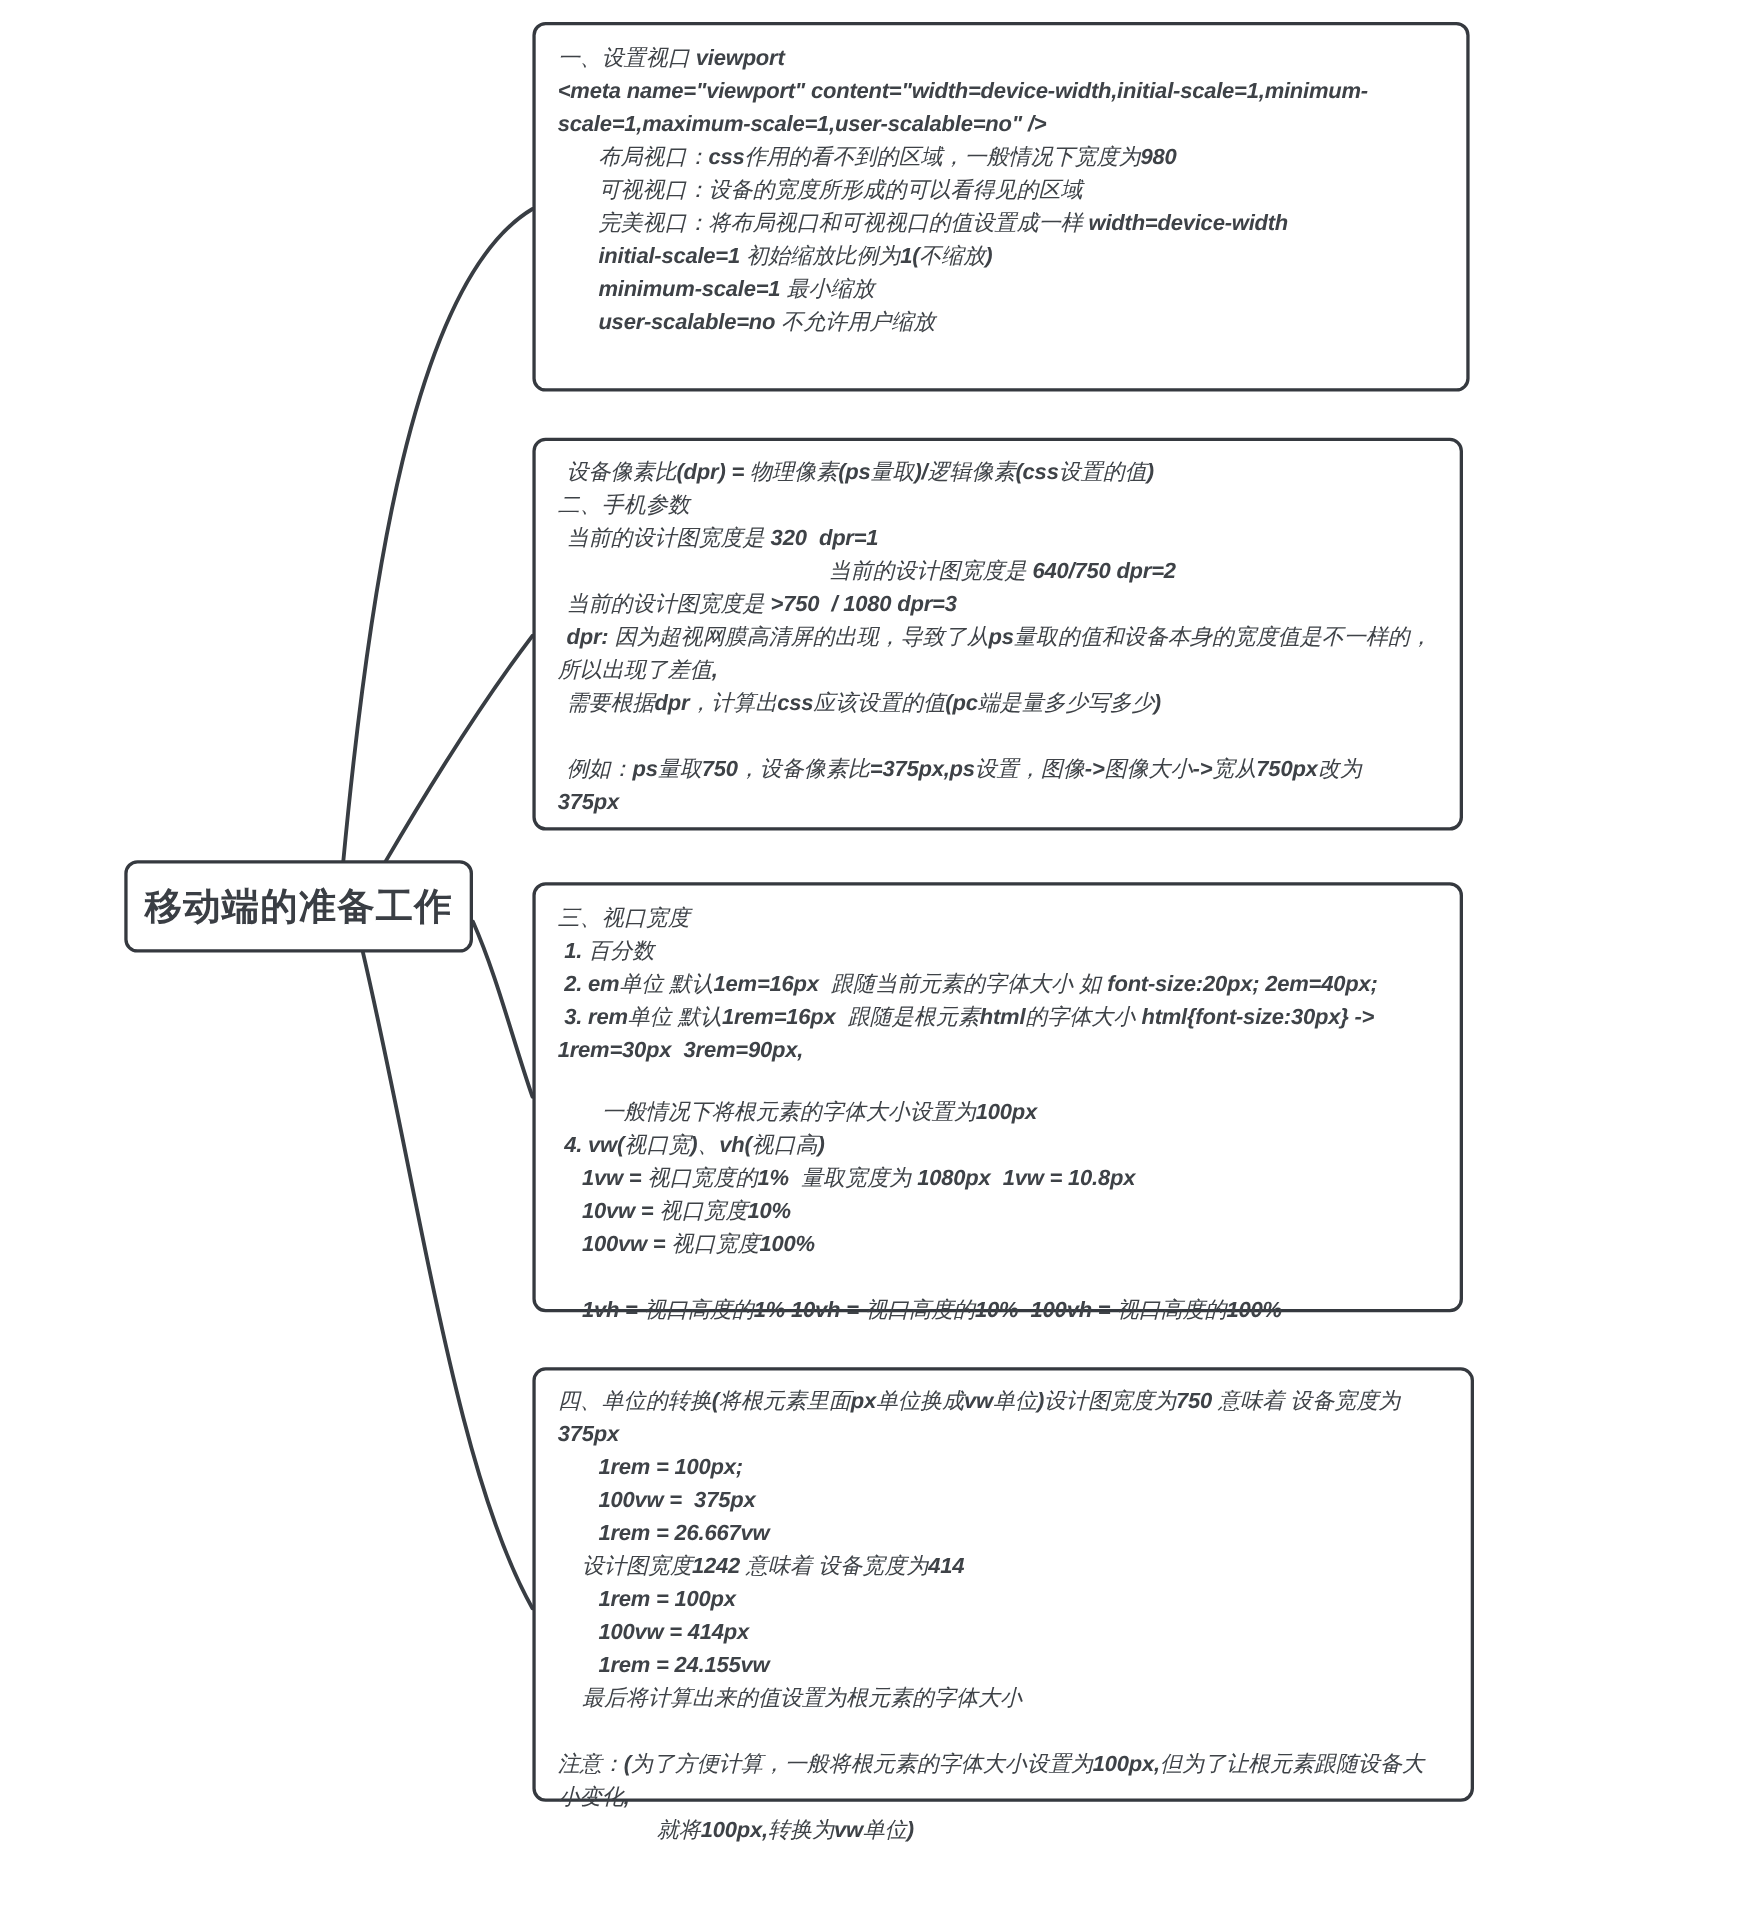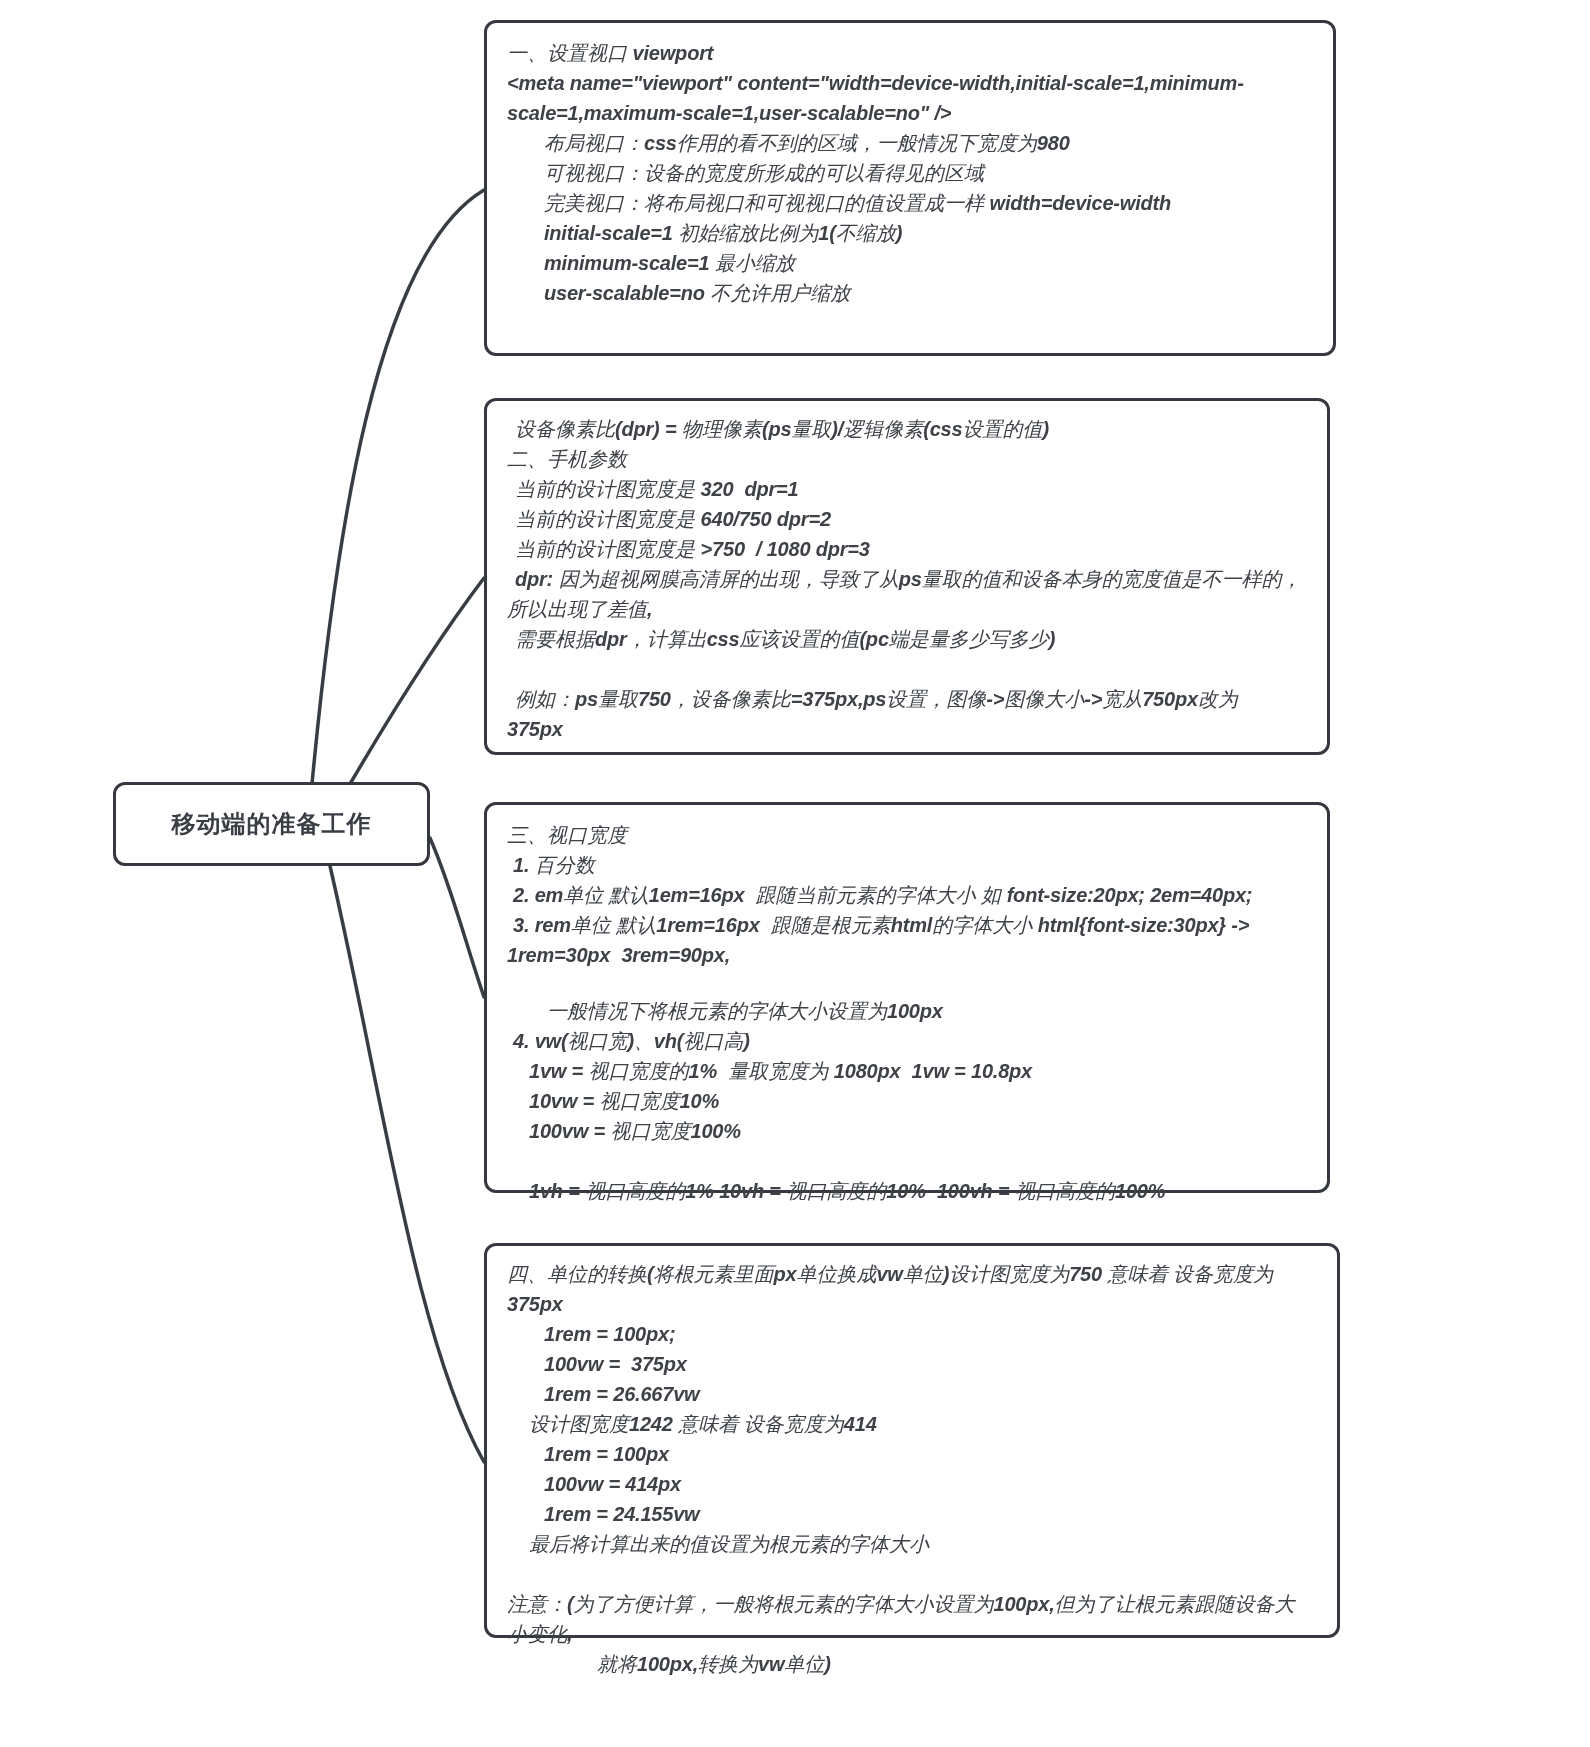--- a/index.html
+++ b/index.html
@@ -26,21 +26,21 @@
   .line{white-space:pre-wrap;min-height:30px;font-style:italic;}
   .lat{font-weight:700;letter-spacing:-0.2px;}
   #root-node{
     position:absolute;
     left:113px;top:782px;width:317px;height:84px;
     box-sizing:border-box;
     background:#ffffff;
     border:3.5px solid #35393f;
     border-radius:12px;
     display:flex;align-items:center;justify-content:center;
-    font-size:24px;font-weight:700;color:#3a3e44;
+    font-size:34px;font-weight:700;color:#3a3e44;
     letter-spacing:1px;
   }
   #box-viewport{left:484px;top:20px;width:852px;height:336px;}
   #box-phone{left:484px;top:398px;width:846px;height:357px;padding-top:13px;}
   #box-units{left:484px;top:802px;width:846px;height:391px;}
   #box-convert{left:484px;top:1243px;width:856px;height:395px;padding-top:13px;}
 </style>
 </head>
 <body>
 
@@ -66,21 +66,21 @@
       <div class="line" style="padding-left: 37px;">完美视口：将布局视口和可视视口的值设置成一样 <span class="lat">width=device-width</span></div>
       <div class="line" style="padding-left: 37px;"><span class="lat">initial-scale=1</span> 初始缩放比例为<span class="lat">1(</span>不缩放<span class="lat">)</span></div>
       <div class="line" style="padding-left: 37px;"><span class="lat">minimum-scale=1</span> 最小缩放</div>
       <div class="line" style="padding-left: 37px;"><span class="lat">user-scalable=no</span> 不允许用户缩放</div>
     </div>
 
   <div class="node-box" id="box-phone">
       <div class="line" style="padding-left: 8px;">设备像素比<span class="lat">(dpr) =</span> 物理像素<span class="lat">(ps</span>量取<span class="lat">)/</span>逻辑像素<span class="lat">(css</span>设置的值<span class="lat">)</span></div>
       <div class="line">二、手机参数</div>
       <div class="line" style="padding-left: 8px;">当前的设计图宽度是 <span class="lat">320</span>  <span class="lat">dpr=1</span></div>
-      <div class="line" style="padding-left: 8px;">当前的设计图宽度是 <span class="lat">640/750 dpr=2</span></div>
+      <div class="line" style="padding-left: 8px; text-align: center;">当前的设计图宽度是 <span class="lat">640/750 dpr=2</span></div>
       <div class="line" style="padding-left: 8px;">当前的设计图宽度是 <span class="lat">&gt;750</span>  <span class="lat">/ 1080 dpr=3</span></div>
       <div class="line" style="padding-left: 8px;"><span class="lat">dpr:</span> 因为超视网膜高清屏的出现，导致了从<span class="lat">ps</span>量取的值和设备本身的宽度值是不一样的，</div>
       <div class="line">所以出现了差值<span class="lat">,</span></div>
       <div class="line" style="padding-left: 8px;">需要根据<span class="lat">dpr</span>，计算出<span class="lat">css</span>应该设置的值<span class="lat">(pc</span>端是量多少写多少<span class="lat">)</span></div>
       <div class="line">&nbsp;</div>
       <div class="line" style="padding-left: 8px;">例如：<span class="lat">ps</span>量取<span class="lat">750</span>，设备像素比<span class="lat">=375px,ps</span>设置，图像<span class="lat">-&gt;</span>图像大小<span class="lat">-&gt;</span>宽从<span class="lat">750px</span>改为</div>
       <div class="line"><span class="lat">375px</span></div>
     </div>
 
   <div class="node-box" id="box-units">

